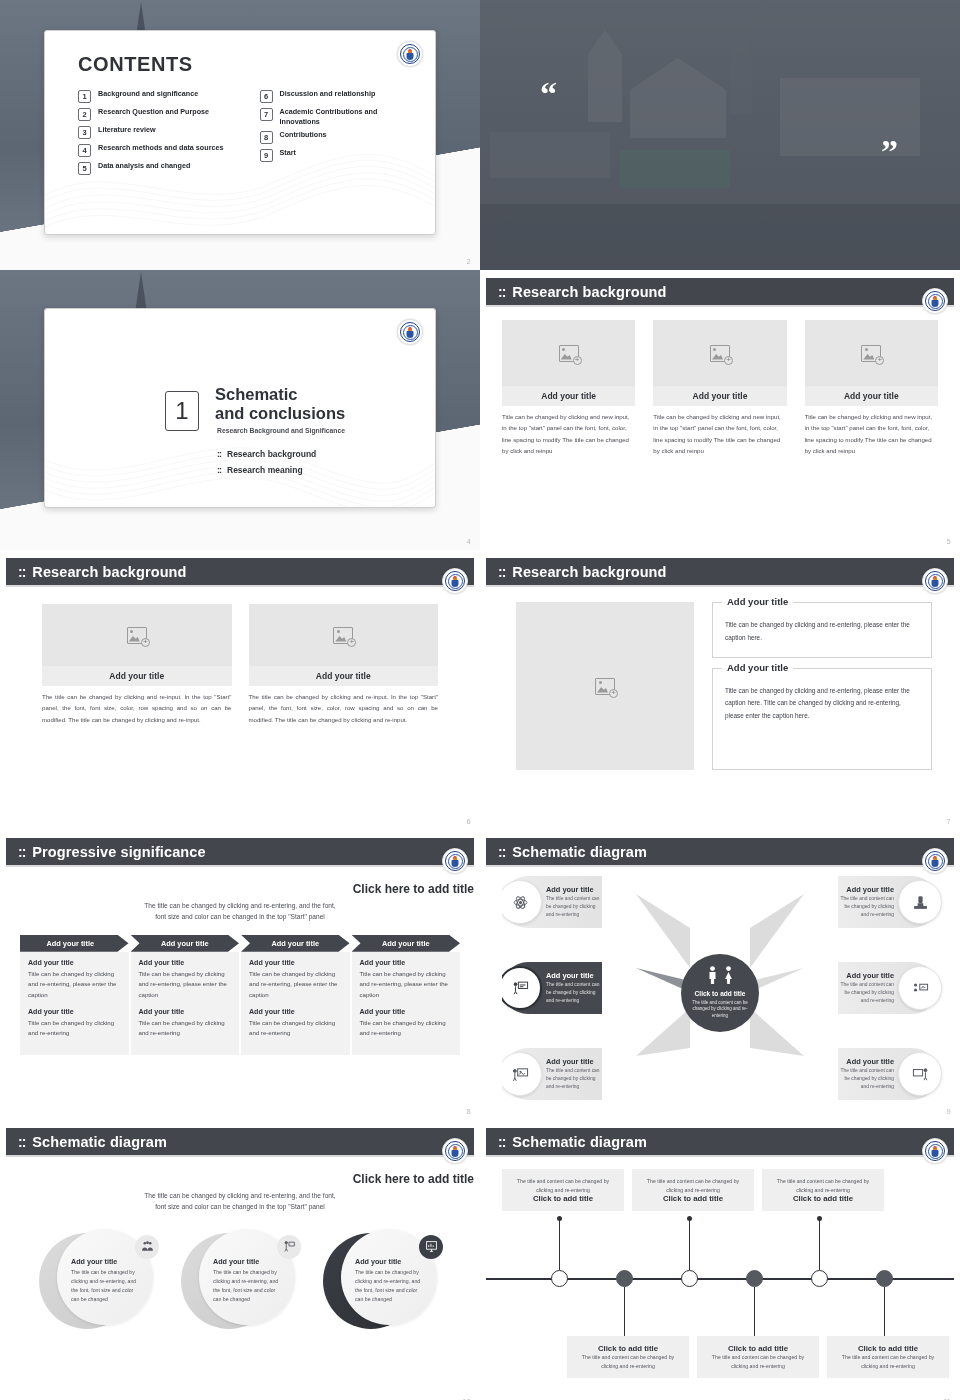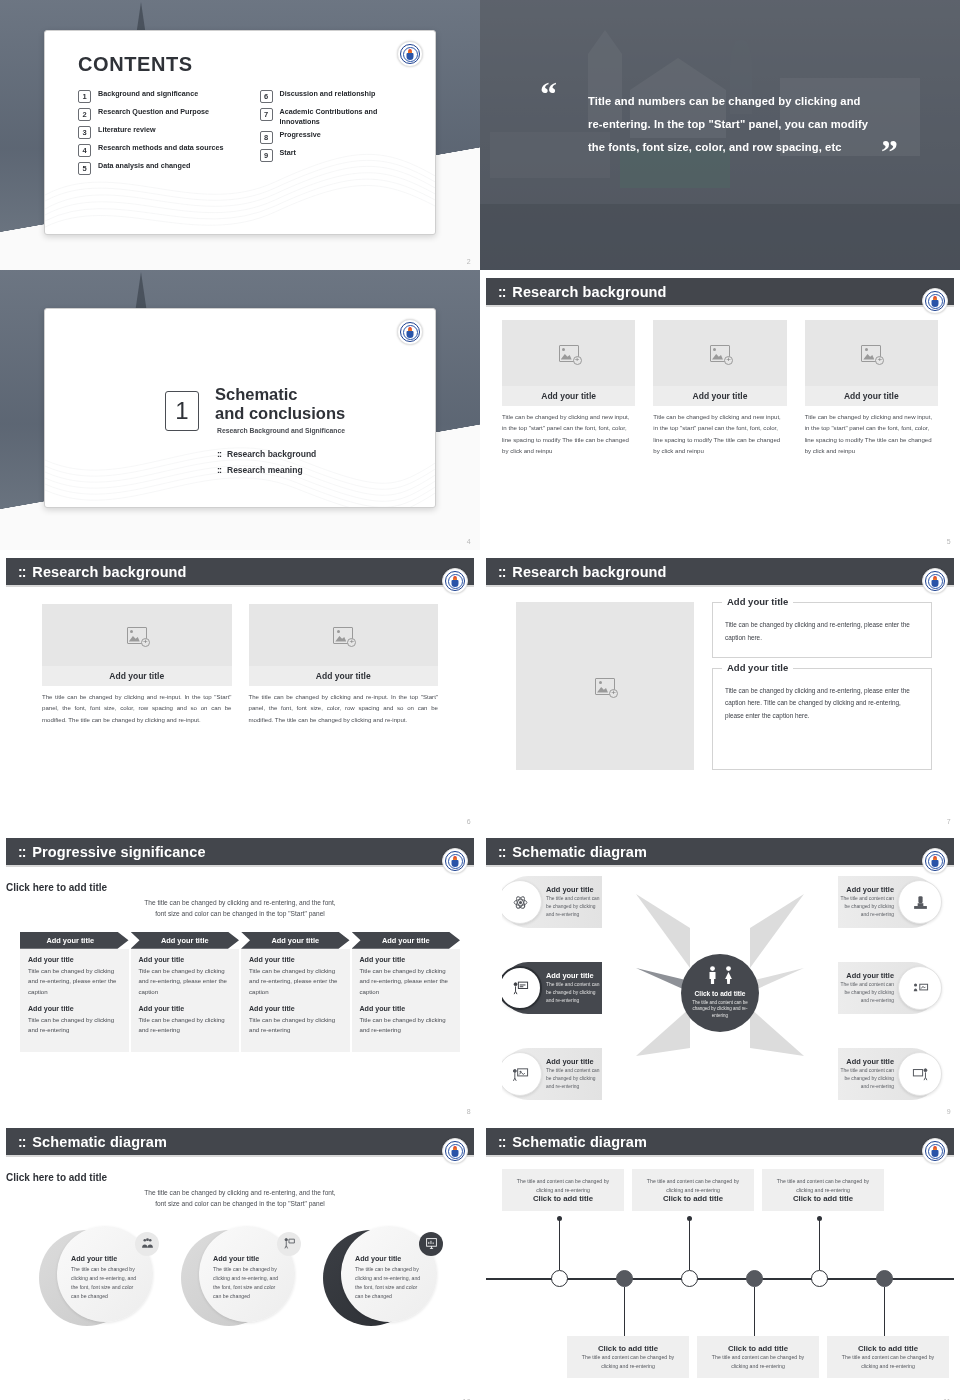--- a/index.html
+++ b/index.html
@@ -152,21 +152,21 @@
   .sp7 .right { flex:1; display:flex; flex-direction:column; gap:10px; }
   .fbox { position:relative; border:1px solid #d3d3d3; padding:16px 12px 12px 12px; }
   .fbox.tall { flex:1; }
   .fbox .lgd {
     position:absolute; top:-7px; left:9px; background:#fff; padding:0 5px;
     font-size:9.5px; font-weight:bold; color:#2f3238;
   }
   .fbox .ftxt { font-size:6.4px; color:#3e4148; line-height:2.0; }
 
   
-  .center-title { text-align:left; font-size:10px; font-weight:bold; color:#2f3238; padding-top:12px; }
+  .center-title { text-align:right; font-size:12px; font-weight:bold; color:#2f3238; padding-top:12px; }
   .center-sub { text-align:center; font-size:6.6px; color:#4a4d53; line-height:1.65; margin-top:5px; }
   .chevrow { display:flex; gap:2px; padding:0 14px; margin-top:12px; }
   .chcol { flex:1; position:relative; }
   .chhead {
     background:#43464c; height:17px; color:#fff; font-size:7.4px; font-weight:bold;
     display:flex; align-items:center; justify-content:center;
     clip-path: polygon(0 0, calc(100% - 11px) 0, 100% 50%, calc(100% - 11px) 100%, 0 100%);
     padding-right:8px;
   }
   .chcol:not(:first-child) .chhead { clip-path: polygon(0 0, calc(100% - 11px) 0, 100% 50%, calc(100% - 11px) 100%, 0 100%, 9px 50%); padding-left:8px;}
@@ -291,21 +291,21 @@
           <div class="toc-row">
               <span class="toc-n">6</span>
               <span class="toc-t">Discussion and relationship</span>
             </div>
           <div class="toc-row">
               <span class="toc-n">7</span>
               <span class="toc-t">Academic Contributions and Innovations</span>
             </div>
           <div class="toc-row">
               <span class="toc-n">8</span>
-              <span class="toc-t">Progressive</span>
+              <span class="toc-t">Contributions</span>
             </div>
           <div class="toc-row">
               <span class="toc-n">9</span>
               <span class="toc-t">Start</span>
             </div>
         </div>
       </div>
       <div class="logo" style="right:12px;top:10px;">
         <div class="ring">
             <div class="ring2">
@@ -325,21 +325,20 @@
       <div class="q-house" style="left:150px;top:58px;width:96px;height:80px;clip-path:polygon(50% 0,100% 40%,100% 100%,0 100%,0 40%);"></div>
       <div class="q-house" style="left:300px;top:78px;width:140px;height:78px;"></div>
       <div class="q-house" style="left:10px;top:132px;width:120px;height:46px;background:rgba(130,136,144,.5);"></div>
       <div class="q-house" style="left:140px;top:150px;width:110px;height:38px;background:rgba(88,140,120,.5);"></div>
       <div class="q-house" style="left:250px;top:40px;width:22px;height:74px;background:rgba(120,128,138,.45);border-radius:40% 40% 0 0;"></div>
       <div class="q-house" style="left:0;bottom:0;right:0;height:66px;background:rgba(62,68,76,.5);"></div>
     </div>
     <div class="q-overlay"></div>
     <div class="qmark qm-l">“</div>
     <div class="qmark qm-r">”</div>
-    <div class="qtext">Title and numbers can be changed by clicking and re-entering. In the top "Start" panel, you can modify the fonts, font size, color, and row spacing, etc</div>
   </div>
 
   <div class="slide r2">
     <div class="photo-bg">
       <div class="spire"></div>
     </div>
     <div class="card-white" style="top:38px;height:200px;">
       <svg class="wave" viewBox="0 0 392 95" preserveAspectRatio="none">
         <g fill="none" stroke="#d5d7da" stroke-width="0.4">
           <path d="M0 60 C 80 96, 160 22, 250 58 S 350 88, 392 62"></path>

